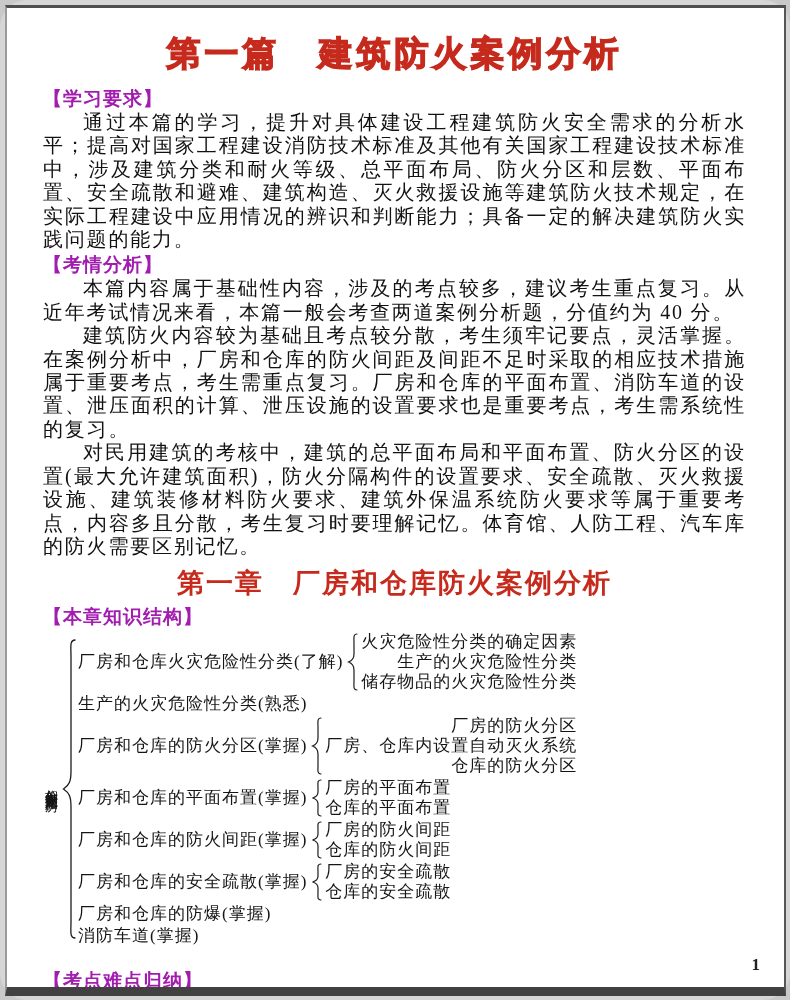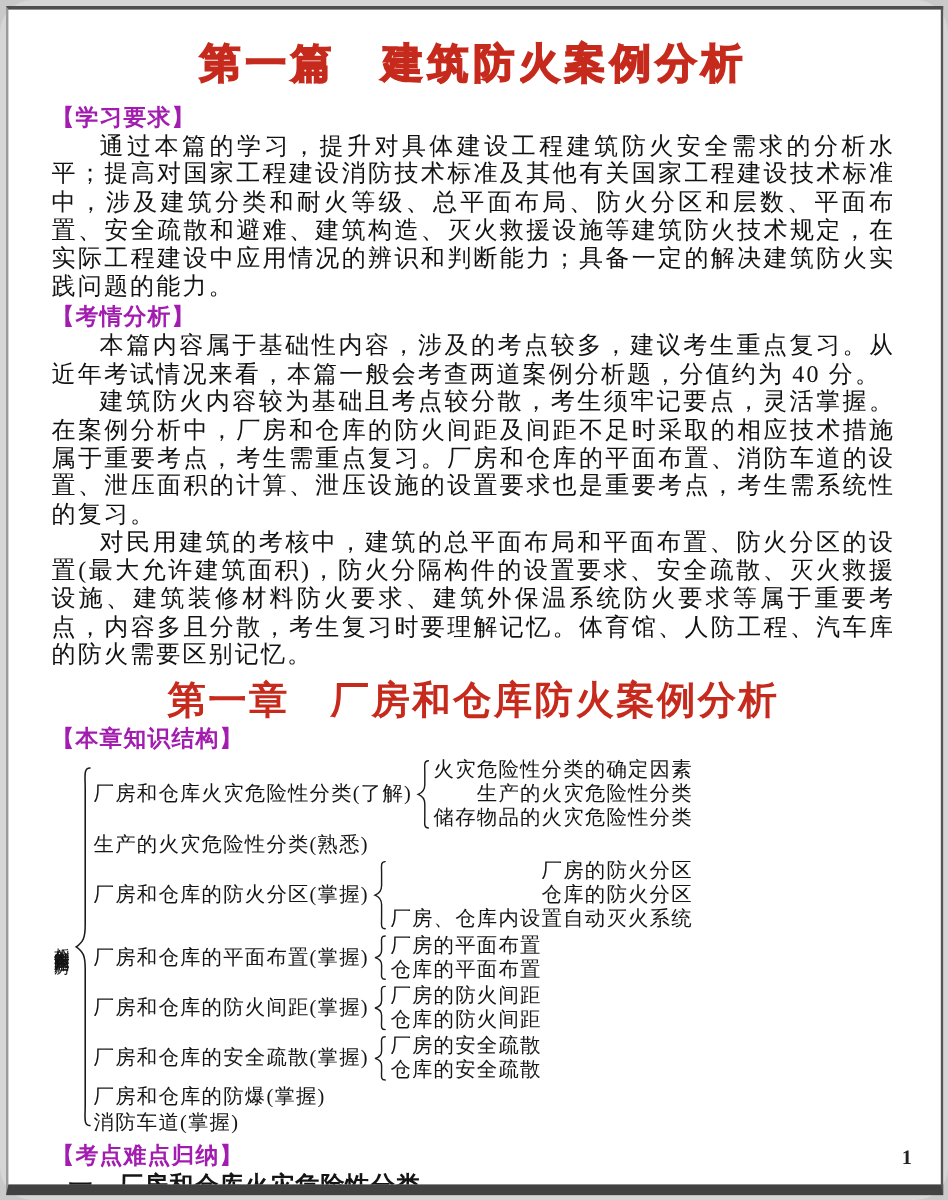--- a/index.html
+++ b/index.html
@@ -29,42 +29,42 @@
     font-family:"DejaVu Sans","Liberation Sans",sans-serif;
     font-size:19px;line-height:25px;font-weight:bold;letter-spacing:1px;
     color:#a21caf;
   }
   p.body{
     margin:0;font-size:20px;line-height:23.4px;letter-spacing:1.8px;
     text-align:justify;text-indent:2em;color:#121212;
   }
   h2.chapter-title{
     margin:8px 0 4px;text-align:center;
-    font-size:32px;line-height:34px;font-weight:bold;letter-spacing:2px;
+    font-size:27px;line-height:34px;font-weight:bold;letter-spacing:2px;
   }
   
   .tree{
     display:flex;align-items:center;margin:2px 0 0 0;
     font-size:17px;letter-spacing:1px;color:#151515;
   }
   .tree-root{
     writing-mode:vertical-rl;text-orientation:upright;
     font-size:13px;line-height:16px;letter-spacing:-1px;
     margin-right:2px;white-space:nowrap;
   }
   .brace{flex:0 0 auto;display:block;}
   .brace-big{margin:0 2px 0 1px;}
   .branches{display:flex;flex-direction:column;}
   .branch{display:flex;align-items:center;margin:1px 0;}
   .blabel{white-space:nowrap;line-height:20px;}
   .branch .brace{margin:0 3px 0 4px;}
   .kids{display:flex;flex-direction:column;text-align:right;}
   .kids span{white-space:nowrap;line-height:20px;}
   
-  .hd.kp{margin-top:4px;}
+  .hd.kp{margin-top:21px;text-decoration:underline;}
   .num-title{
     font-family:"DejaVu Sans","Liberation Sans",sans-serif;
     font-size:20px;line-height:23px;font-weight:bold;letter-spacing:1px;
     margin-left:14px;
   }
   .pagenum{
     position:absolute;right:24px;bottom:12px;
     font-size:17px;font-weight:bold;color:#222;
   }
 </style>
@@ -113,22 +113,22 @@
           <span class="blabel">生产的火灾危险性分类(熟悉)</span>
         </div>
 
         <div class="branch">
           <span class="blabel">厂房和仓库的防火分区(掌握)</span>
           <svg class="brace" width="11" height="58" viewBox="0 0 11 58">
             <path d="M10 1 C6 1 7 5 7 10 L7 21 C7 25.5 5.5 27.5 1.5 29 C5.5 30.5 7 32.5 7 37 L7 48 C7 53 6 57 10 57" fill="none" stroke="#1c1c1c" stroke-width="1.2" stroke-linecap="round"></path>
           </svg>
           <div class="kids">
             <span>厂房的防火分区</span>
+            <span>厂房、仓库内设置自动灭火系统</span>
             <span>仓库的防火分区</span>
-            <span>厂房、仓库内设置自动灭火系统</span>
           </div>
         </div>
 
         <div class="branch">
           <span class="blabel">厂房和仓库的平面布置(掌握)</span>
           <svg class="brace" width="11" height="38" viewBox="0 0 11 38">
             <path d="M10 1 C6 1 7 4 7 9 L7 13 C7 16.5 5.5 18 1.5 19 C5.5 20 7 21.5 7 25 L7 29 C7 34 6 37 10 37" fill="none" stroke="#1c1c1c" stroke-width="1.2" stroke-linecap="round"></path>
           </svg>
           <div class="kids">
             <span>厂房的平面布置</span>

